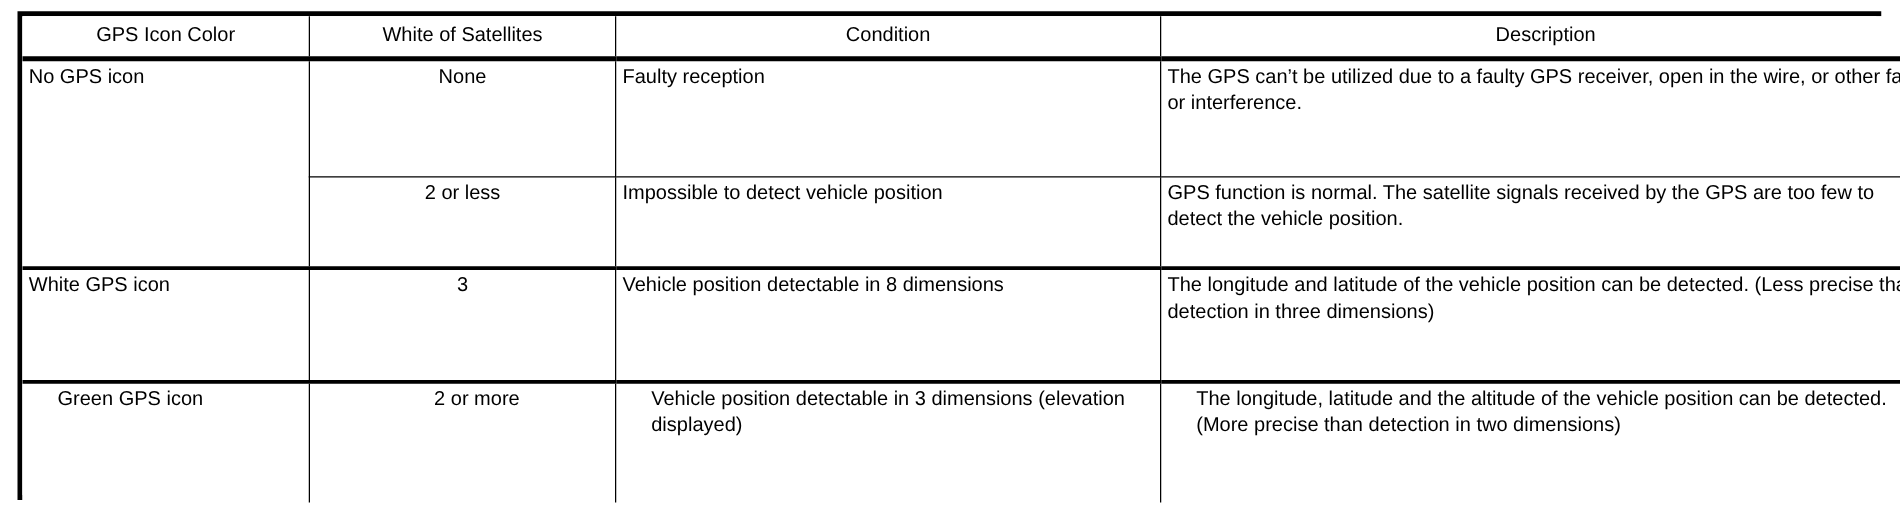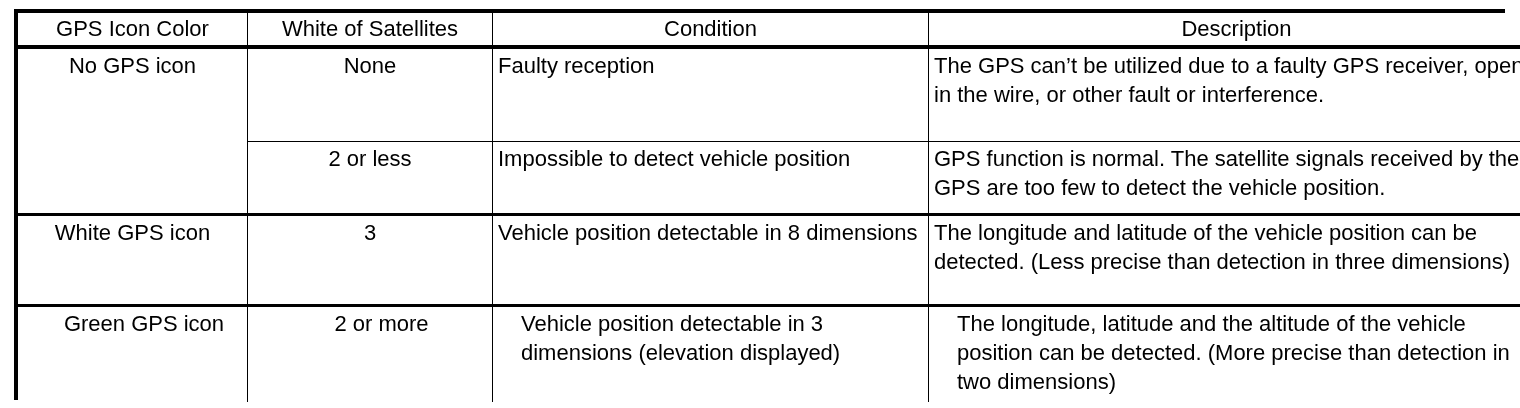--- a/index.html
+++ b/index.html
@@ -31,21 +31,21 @@
     height: 100%;
     border-collapse: collapse;
     table-layout: fixed;
     background: #ffffff;
   }
 
   table.gps-table td,
   table.gps-table th {
     border: 1px solid #000000;
     padding: 2px 5px 3px 5px;
-    font-size: 22px;
+    font-size: 16px;
     line-height: 1.32;
     font-weight: normal;
     vertical-align: top;
     background: #ffffff;
   }
 
   
   table.gps-table tr > td:first-child,
   table.gps-table tr > th:first-child { border-left: none; }
   table.gps-table tr > td:last-child,
@@ -64,21 +64,21 @@
   }
 
   
   tr.group-start > td { border-top: 3px solid #000000; }
 
   .col-color   { width: 219px; }
   .col-sats    { width: 234px; }
   .col-cond    { width: 425px; }
   .col-desc    { width: 605px; }
 
-  td.cell-color { text-align: center;   vertical-align: top; }
+  td.cell-color { text-align: left;   vertical-align: top; }
   td.cell-sats  { text-align: center; vertical-align: top; margin-top: 44px; }
   td.cell-cond  { text-align: left;   vertical-align: top; }
   td.cell-desc  { text-align: left;   vertical-align: top; }
 
   .r1 { height: 94px; }
   .r2 { height: 73px; }
   .r3 { height: 91px; }
   .r4 { height: 97px; }
 </style>
 </head>

